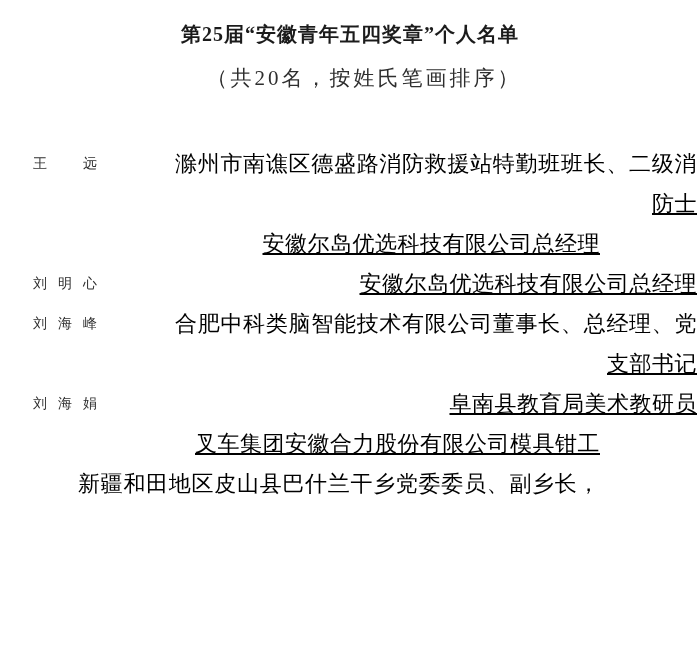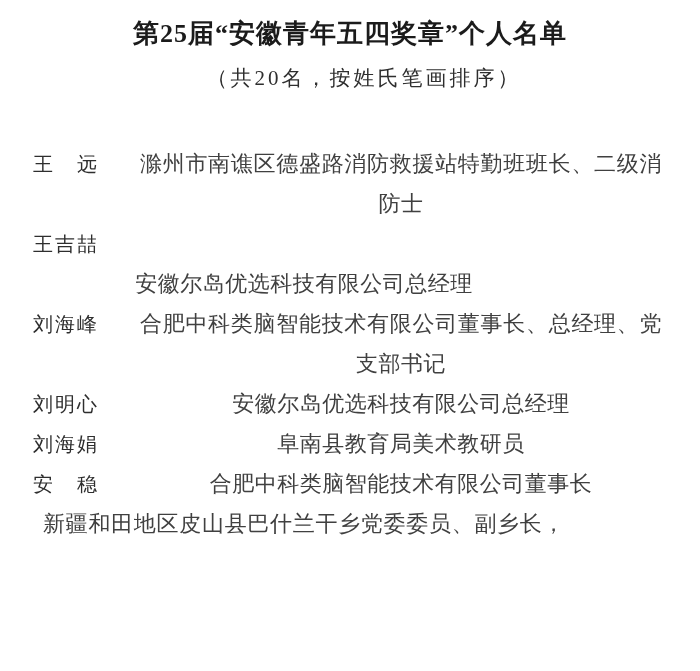--- a/index.html
+++ b/index.html
@@ -11,21 +11,21 @@
     width: 700px;
     height: 671px;
     overflow: hidden;
     font-family: "Liberation Serif", "DejaVu Serif", serif;
     color: #2e2e2e;
     position: relative;
   }
   .doc-title {
     margin-top: 16px;
     text-align: center;
-    font-size: 26px;
+    font-size: 20px;
     font-weight: 700;
     letter-spacing: 1px;
     line-height: 36px;
     color: #1b1b1b;
   }
   .doc-subtitle {
     margin-top: 12px;
     text-align: center;
     font-size: 21px;
     letter-spacing: 3px;
@@ -38,45 +38,46 @@
   }
   .entry-row {
     display: flex;
     position: relative;
     align-items: flex-start;
   }
   .entry-name {
     margin-left: 33px;
     width: 64px;
     flex: 0 0 64px;
-    font-size: 20px;
+    font-size: 14px;
     line-height: 40px;
     text-align: justify;
     text-align-last: justify;
     -moz-text-align-last: justify;
     white-space: nowrap;
     color: #2e2e2e;
   }
   .entry-desc {
-    margin-left: 43px;
+    margin-left: 78px;
     width: 522px;
     flex: 0 0 522px;
     font-size: 22px;
     line-height: 40px;
     letter-spacing: 0.5px;
-    color: #404040;
+    color: #000000;
   }
   .desc-line.full {
     text-align: justify;
     text-align-last: justify;
     -moz-text-align-last: justify;
   }
   .desc-line.last {
     white-space: nowrap;
-    text-align: center;
+    text-align: right;
+    text-decoration: underline;
   }
   .red-oval {
     position: absolute;
     left: 20px;
     top: 31px;
     width: 669px;
     height: 10px;
     border-style: solid;
     border-width: 2px;
     border-radius: 50%;
@@ -93,50 +94,48 @@
 
 <div class="award-list">
     <div class="entry-row">
       <div class="entry-name">王远</div>
       <div class="entry-desc">
         <div class="desc-line full">滁州市南谯区德盛路消防救援站特勤班班长、二级消</div>
         <div class="desc-line last">防士</div>
       </div>
     </div>
     <div class="entry-row">
-      <div class="entry-name">王吉喆</div>
     </div>
     <div class="entry-row">
+      <div class="entry-desc">
+        <div class="desc-line last">安徽尔岛优选科技有限公司总经理</div>
+      </div>
+    </div>
+    <div class="entry-row">
+      <div class="entry-name">刘明心</div>
       <div class="entry-desc">
         <div class="desc-line last">安徽尔岛优选科技有限公司总经理</div>
       </div>
     </div>
     <div class="entry-row">
       <div class="entry-name">刘海峰</div>
       <div class="entry-desc">
         <div class="desc-line full">合肥中科类脑智能技术有限公司董事长、总经理、党</div>
         <div class="desc-line last">支部书记</div>
       </div>
     </div>
     <div class="entry-row">
-      <div class="entry-name">刘明心</div>
-      <div class="entry-desc">
-        <div class="desc-line last">安徽尔岛优选科技有限公司总经理</div>
-      </div>
-    </div>
-    <div class="entry-row">
       <div class="entry-name">刘海娟</div>
       <div class="entry-desc">
         <div class="desc-line last">阜南县教育局美术教研员</div>
       </div>
     </div>
     <div class="entry-row">
-      <div class="entry-name">安稳</div>
       <div class="entry-desc">
-        <div class="desc-line last">合肥中科类脑智能技术有限公司董事长</div>
+        <div class="desc-line last">叉车集团安徽合力股份有限公司模具钳工</div>
       </div>
     </div>
     <div class="entry-row">
       <div class="entry-desc">
         <div class="desc-line full">新疆和田地区皮山县巴什兰干乡党委委员、副乡长，</div>
       </div>
     </div>
   </div>
 
 </body></html>

